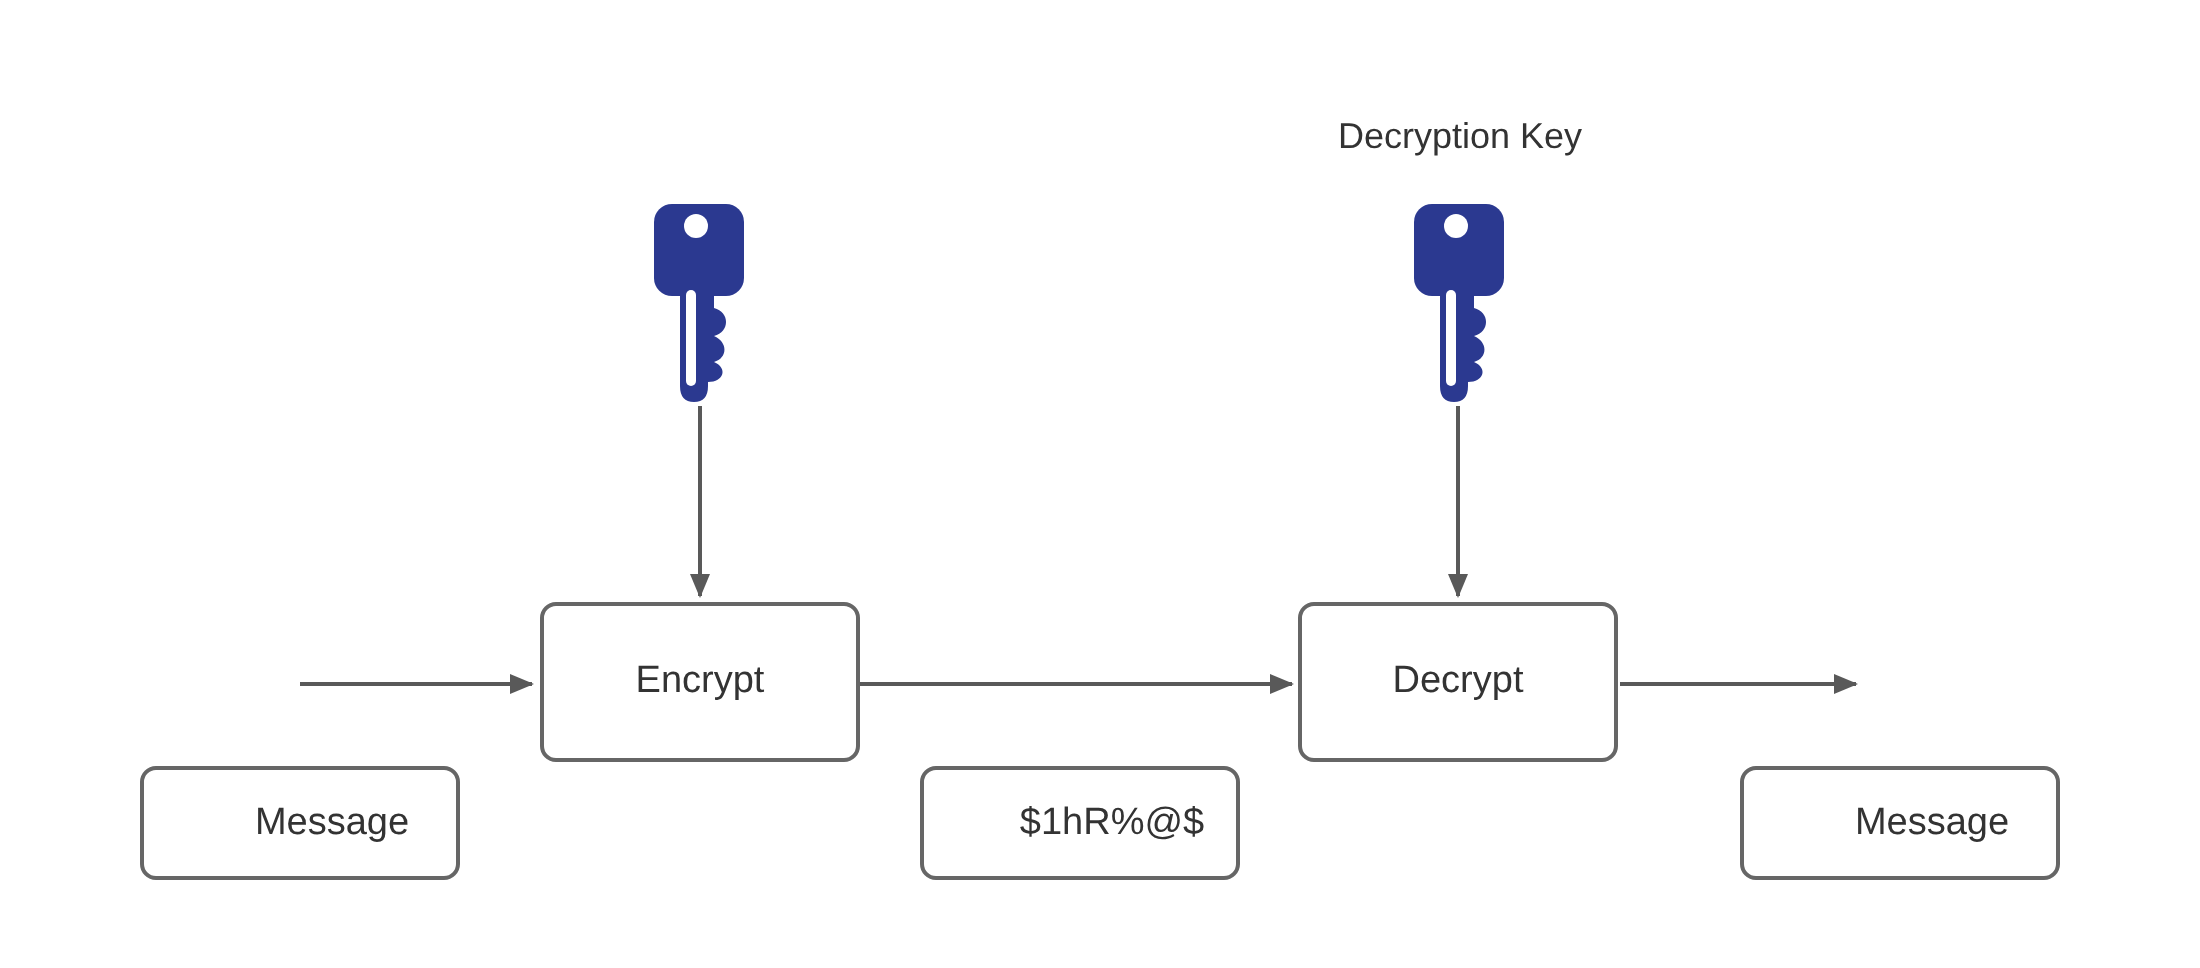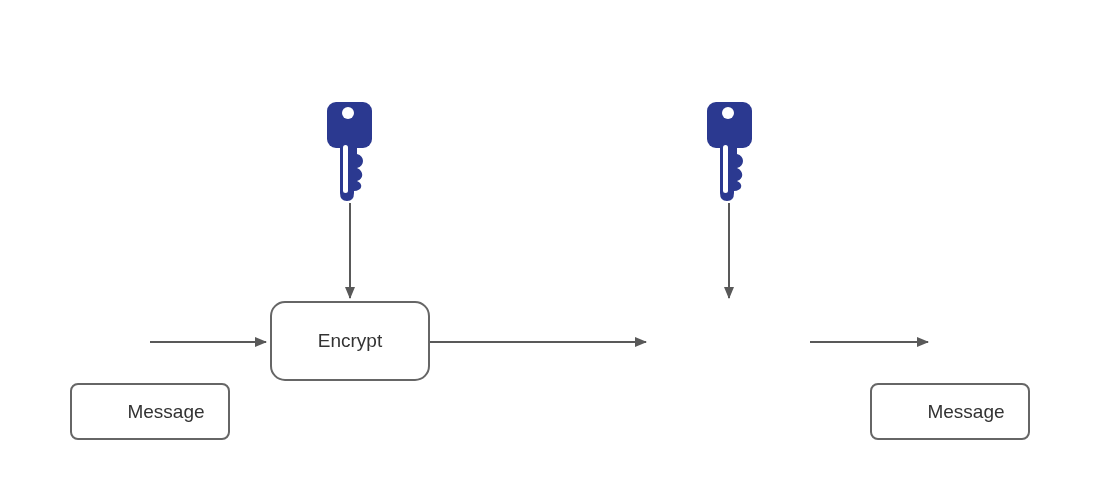--- a/index.html
+++ b/index.html
@@ -52,21 +52,21 @@
     background: #ffffff;
     border: 2px solid var(--box-border, #666666);
     border-radius: 8px;
     display: flex;
     align-items: center;
     justify-content: center;
     font-size: 19px;
     color: var(--text, #333333);
     white-space: nowrap;
   }
-  .box.process { width: 160px; height: 80px; top: 301px; border-radius: 15px; }
+  .box.process { width: 160px; height: 80px; top: 301px; }
   .box.encrypt { left: 270px; }
   .box.decrypt { left: 649px; }
   .box.small { width: 160px; height: 57px; top: 383px; padding-left: 32px; }
   .box.msg-in  { left: 70px; }
   .box.cipher  { left: 460px; }
   .box.msg-out { left: 870px; }
 </style>
 </head>
 <body>
 
@@ -78,41 +78,48 @@
         <path d="M0 0 L12 5 L0 10 Z" fill="var(--arrow, #595959)"></path>
       </marker>
     </defs>
     <line x1="150" y1="342" x2="266" y2="342" marker-end="url(#ah)"></line>
     <line x1="430" y1="342" x2="646" y2="342" marker-end="url(#ah)"></line>
     <line x1="810" y1="342" x2="928" y2="342" marker-end="url(#ah)"></line>
     <line x1="350" y1="203" x2="350" y2="298" marker-end="url(#ah)"></line>
     <line x1="729" y1="203" x2="729" y2="298" marker-end="url(#ah)"></line>
   </svg>
 
+  <div class="key-caption dec">Decryption Key</div>
 
   <svg class="key-icon enc" viewBox="0 0 47 101">
     <rect x="1" y="1" width="45" height="46" rx="9" fill="var(--key-blue, #2b3990)"></rect>
     <path d="M14 40 L14 92 Q14 100 21 100 Q28 100 28 92 L28 90
              C36 90 38 83 31 80 C38 78 38 70 31 67 C39 65 39 55 31 53 L31 40 Z" fill="var(--key-blue, #2b3990)"></path>
     <circle cx="22" cy="12" r="6" fill="#ffffff"></circle>
     <rect x="17" y="44" width="5" height="48" rx="2.5" fill="#ffffff"></rect>
   </svg>
 
   <svg class="key-icon dec" viewBox="0 0 47 101">
     <rect x="1" y="1" width="45" height="46" rx="9" fill="var(--key-blue, #2b3990)"></rect>
     <path d="M14 40 L14 92 Q14 100 21 100 Q28 100 28 92 L28 90
              C36 90 38 83 31 80 C38 78 38 70 31 67 C39 65 39 55 31 53 L31 40 Z" fill="var(--key-blue, #2b3990)"></path>
     <circle cx="22" cy="12" r="6" fill="#ffffff"></circle>
     <rect x="17" y="44" width="5" height="48" rx="2.5" fill="#ffffff"></rect>
   </svg>
 
   <div class="box process encrypt">
     <span>Encrypt</span>
   </div>
+  <div class="box process decrypt">
+    <span>Decrypt</span>
+  </div>
 
   <div class="box small msg-in">
     <span>Message</span>
+  </div>
+  <div class="box small cipher">
+    <span>$1hR%@$</span>
   </div>
   <div class="box small msg-out">
     <span>Message</span>
   </div>
 
 </div>
 
 </body></html>

